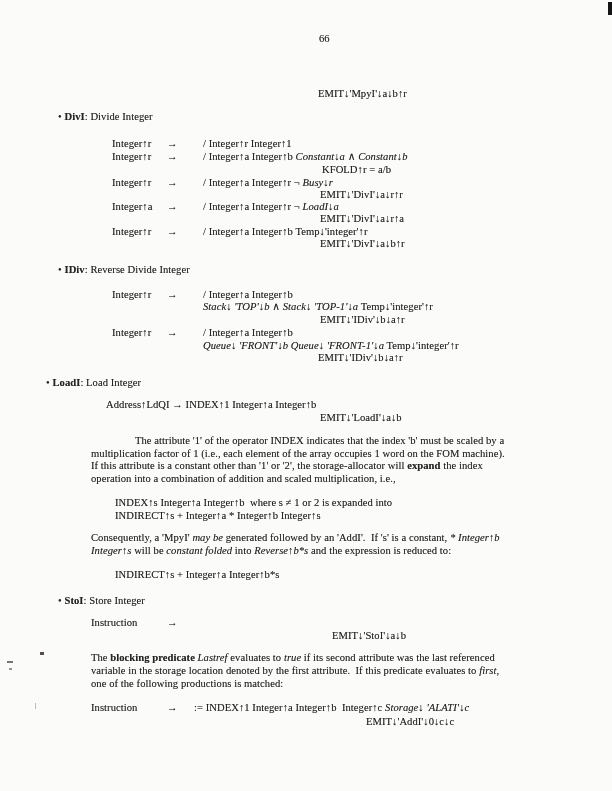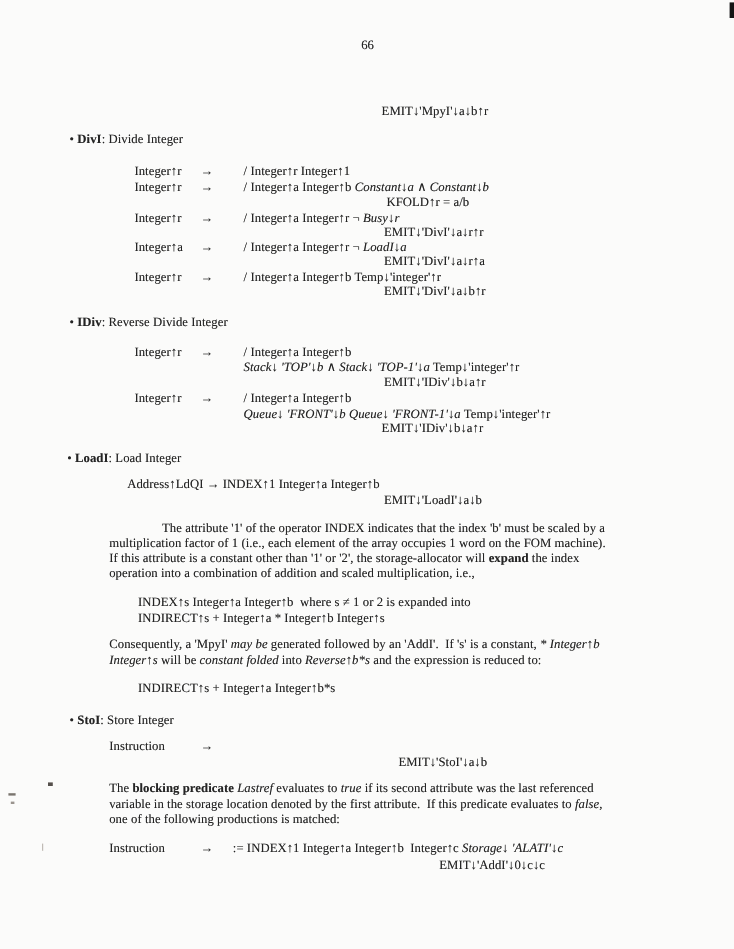--- a/index.html
+++ b/index.html
@@ -34,53 +34,53 @@
 </head>
 <body>
 
 <div class="page" style="background: rgb(251, 251, 250); color: rgb(36, 36, 36);">
   <div class="corner-mark"></div>
   <div class="speck speck-1"></div>
   <div class="speck speck-2"></div>
   <div class="speck speck-3"></div>
   <div class="speck speck-4"></div>
   <div id="lines-root">
-      <div class="line" style="top: 33px;"><span class="seg" style="left: 277px; padding-left: 24px;"><span>66</span></span></div>
+      <div class="line" style="top: 33px;"><span class="seg" style="left: 295px; padding-left: 24px;"><span>66</span></span></div>
       <div class="line" style="top: 88px;"><span class="seg" style="left: 318px;"><span>EMIT↓'MpyI'↓a↓b↑r</span></span></div>
       <div class="line" style="top: 111px;"><span class="seg" style="left: 58px;"><span>• </span><span class="b">DivI</span><span>: Divide Integer</span></span></div>
       <div class="line" style="top: 138px;"><span class="seg" style="left: 112px;"><span>Integer↑r</span></span><span class="seg" style="left: 167px;"><span>→</span></span><span class="seg" style="left: 203px;"><span>/ Integer↑r Integer↑1</span></span></div>
       <div class="line" style="top: 151px;"><span class="seg" style="left: 112px;"><span>Integer↑r</span></span><span class="seg" style="left: 167px;"><span>→</span></span><span class="seg" style="left: 203px;"><span>/ Integer↑a Integer↑b </span><span class="i">Constant↓a</span><span> ∧ </span><span class="i">Constant↓b</span></span></div>
       <div class="line" style="top: 164px;"><span class="seg" style="left: 322px;"><span>KFOLD↑r = a/b</span></span></div>
       <div class="line" style="top: 177px;"><span class="seg" style="left: 112px;"><span>Integer↑r</span></span><span class="seg" style="left: 167px;"><span>→</span></span><span class="seg" style="left: 203px;"><span>/ Integer↑a Integer↑r ¬ </span><span class="i">Busy↓r</span></span></div>
       <div class="line" style="top: 189px;"><span class="seg" style="left: 320px;"><span>EMIT↓'DivI'↓a↓r↑r</span></span></div>
       <div class="line" style="top: 201px;"><span class="seg" style="left: 112px;"><span>Integer↑a</span></span><span class="seg" style="left: 167px;"><span>→</span></span><span class="seg" style="left: 203px;"><span>/ Integer↑a Integer↑r ¬ </span><span class="i">LoadI↓a</span></span></div>
       <div class="line" style="top: 213px;"><span class="seg" style="left: 320px;"><span>EMIT↓'DivI'↓a↓r↑a</span></span></div>
       <div class="line" style="top: 226px;"><span class="seg" style="left: 112px;"><span>Integer↑r</span></span><span class="seg" style="left: 167px;"><span>→</span></span><span class="seg" style="left: 203px;"><span>/ Integer↑a Integer↑b Temp↓'integer'↑r</span></span></div>
       <div class="line" style="top: 238px;"><span class="seg" style="left: 320px;"><span>EMIT↓'DivI'↓a↓b↑r</span></span></div>
       <div class="line" style="top: 264px;"><span class="seg" style="left: 58px;"><span>• </span><span class="b">IDiv</span><span>: Reverse Divide Integer</span></span></div>
       <div class="line" style="top: 289px;"><span class="seg" style="left: 112px;"><span>Integer↑r</span></span><span class="seg" style="left: 167px;"><span>→</span></span><span class="seg" style="left: 203px;"><span>/ Integer↑a Integer↑b</span></span></div>
       <div class="line" style="top: 301px;"><span class="seg" style="left: 203px;"><span class="i">Stack↓ 'TOP'↓b</span><span> ∧ </span><span class="i">Stack↓ 'TOP-1'↓a</span><span> Temp↓'integer'↑r</span></span></div>
       <div class="line" style="top: 314px;"><span class="seg" style="left: 320px;"><span>EMIT↓'IDiv'↓b↓a↑r</span></span></div>
       <div class="line" style="top: 327px;"><span class="seg" style="left: 112px;"><span>Integer↑r</span></span><span class="seg" style="left: 167px;"><span>→</span></span><span class="seg" style="left: 203px;"><span>/ Integer↑a Integer↑b</span></span></div>
       <div class="line" style="top: 340px;"><span class="seg" style="left: 203px;"><span class="i">Queue↓ 'FRONT'↓b</span><span> </span><span class="i">Queue↓ 'FRONT-1'↓a</span><span> Temp↓'integer'↑r</span></span></div>
       <div class="line" style="top: 352px;"><span class="seg" style="left: 318px;"><span>EMIT↓'IDiv'↓b↓a↑r</span></span></div>
-      <div class="line" style="top: 377px;"><span class="seg" style="left: 56px;"><span>• </span><span class="b">LoadI</span><span>: Load Integer</span></span></div>
+      <div class="line" style="top: 377px;"><span class="seg" style="left: 46px;"><span>• </span><span class="b">LoadI</span><span>: Load Integer</span></span></div>
       <div class="line" style="top: 399px;"><span class="seg" style="left: 106px;"><span>Address↑LdQI → INDEX↑1 Integer↑a Integer↑b</span></span></div>
       <div class="line" style="top: 412px;"><span class="seg" style="left: 320px;"><span>EMIT↓'LoadI'↓a↓b</span></span></div>
       <div class="line" style="top: 435px;"><span class="seg" style="left: 91px; margin-left: 44px;"><span>The attribute '1' of the operator INDEX indicates that the index 'b' must be scaled by a</span></span></div>
       <div class="line" style="top: 448px;"><span class="seg" style="left: 91px;"><span>multiplication factor of 1 (i.e., each element of the array occupies 1 word on the FOM machine).</span></span></div>
       <div class="line" style="top: 460px;"><span class="seg" style="left: 91px;"><span>If this attribute is a constant other than '1' or '2', the storage-allocator will </span><span class="b">expand</span><span> the index</span></span></div>
       <div class="line" style="top: 473px;"><span class="seg" style="left: 91px;"><span>operation into a combination of addition and scaled multiplication, i.e.,</span></span></div>
       <div class="line" style="top: 497px;"><span class="seg" style="left: 115px;"><span>INDEX↑s Integer↑a Integer↑b  where s ≠ 1 or 2 is expanded into</span></span></div>
       <div class="line" style="top: 510px;"><span class="seg" style="left: 115px;"><span>INDIRECT↑s + Integer↑a * Integer↑b Integer↑s</span></span></div>
       <div class="line" style="top: 532px;"><span class="seg" style="left: 91px;"><span>Consequently, a 'MpyI' </span><span class="i">may be</span><span> generated followed by an 'AddI'.  If 's' is a constant, </span><span class="i">* Integer↑b</span></span></div>
       <div class="line" style="top: 545px;"><span class="seg" style="left: 91px;"><span class="i">Integer↑s</span><span> will be </span><span class="i">constant folded</span><span> into </span><span class="i">Reverse↑b*s</span><span> and the expression is reduced to:</span></span></div>
       <div class="line" style="top: 569px;"><span class="seg" style="left: 115px;"><span>INDIRECT↑s + Integer↑a Integer↑b*s</span></span></div>
       <div class="line" style="top: 595px;"><span class="seg" style="left: 58px;"><span>• </span><span class="b">StoI</span><span>: Store Integer</span></span></div>
       <div class="line" style="top: 617px;"><span class="seg" style="left: 91px;"><span>Instruction</span></span><span class="seg" style="left: 167px;"><span>→</span></span></div>
       <div class="line" style="top: 630px;"><span class="seg" style="left: 332px;"><span>EMIT↓'StoI'↓a↓b</span></span></div>
       <div class="line" style="top: 652px;"><span class="seg" style="left: 91px;"><span>The </span><span class="b">blocking predicate</span><span> </span><span class="i">Lastref</span><span> evaluates to </span><span class="i">true</span><span> if its second attribute was the last referenced</span></span></div>
-      <div class="line" style="top: 665px;"><span class="seg" style="left: 91px;"><span>variable in the storage location denoted by the first attribute.  If this predicate evaluates to </span><span class="i">false</span><span>,</span></span></div>
+      <div class="line" style="top: 665px;"><span class="seg" style="left: 91px;"><span>variable in the storage location denoted by the first attribute.  If this predicate evaluates to </span><span class="i">first</span><span>,</span></span></div>
       <div class="line" style="top: 678px;"><span class="seg" style="left: 91px;"><span>one of the following productions is matched:</span></span></div>
       <div class="line" style="top: 702px;"><span class="seg" style="left: 91px;"><span>Instruction</span></span><span class="seg" style="left: 167px;"><span>→</span></span><span class="seg" style="left: 194px;"><span>:= INDEX↑1 Integer↑a Integer↑b  Integer↑c </span><span class="i">Storage↓ 'ALATI'↓c</span></span></div>
       <div class="line" style="top: 716px;"><span class="seg" style="left: 366px;"><span>EMIT↓'AddI'↓0↓c↓c</span></span></div>
     </div>
 </div>
 
 </body></html>

